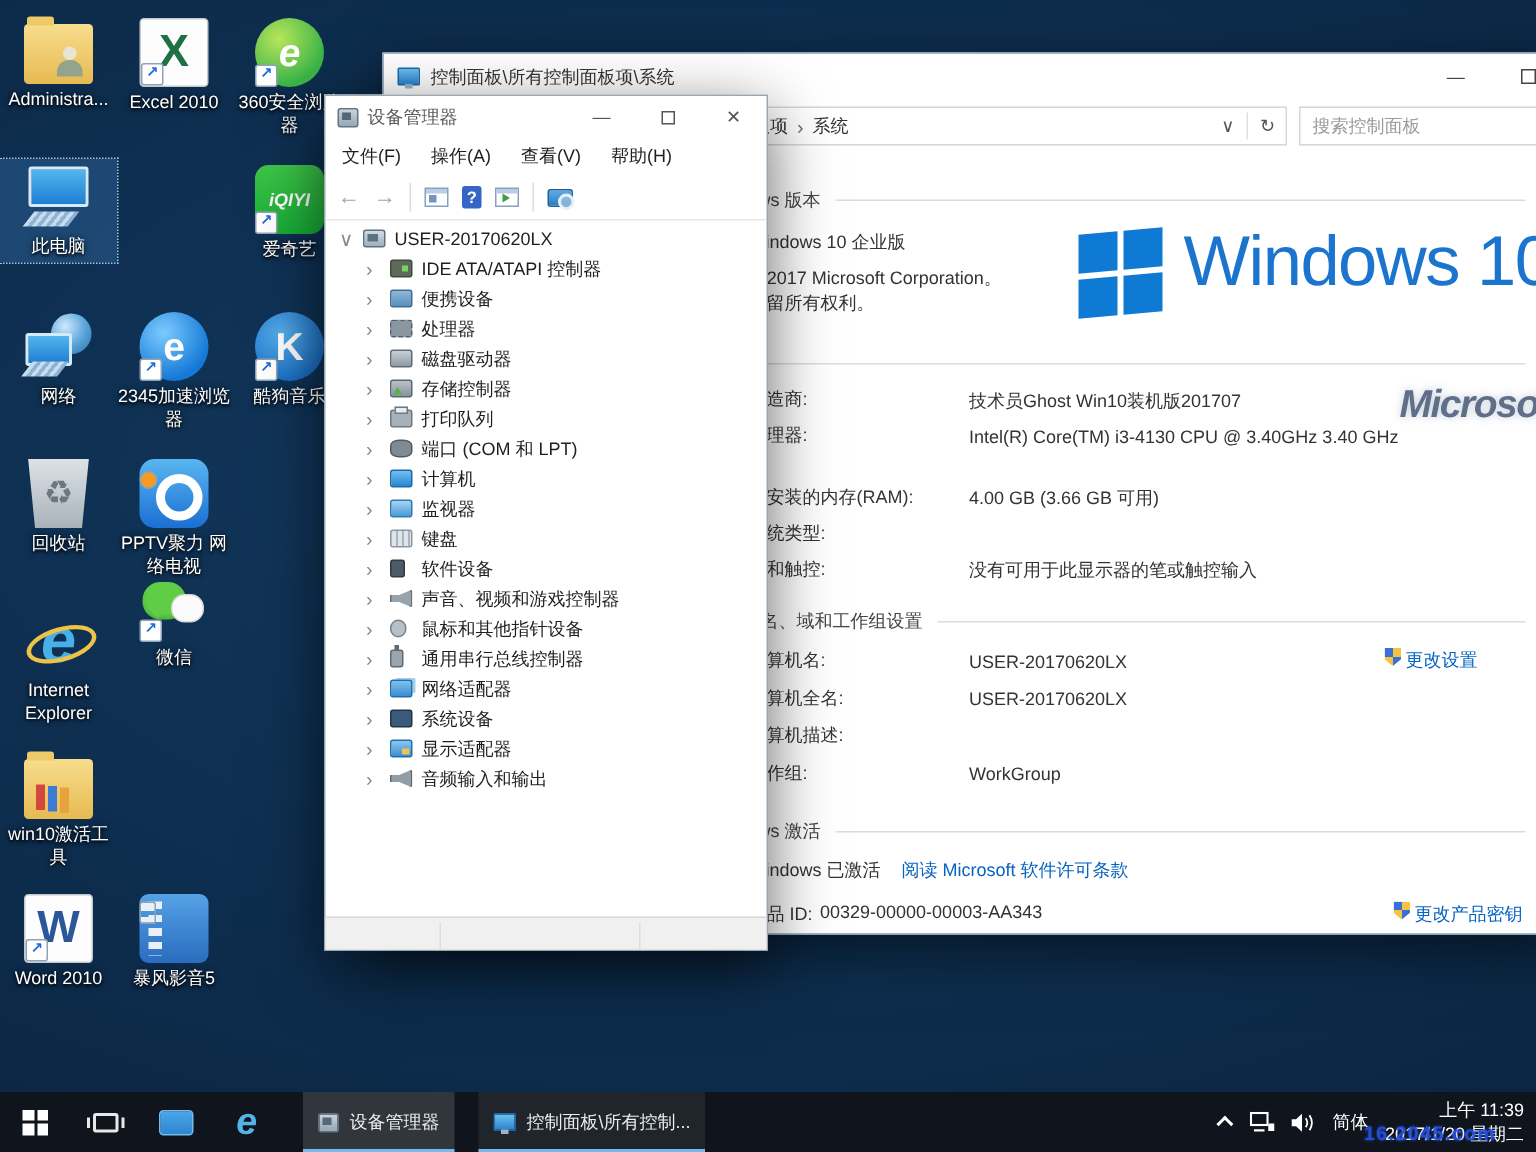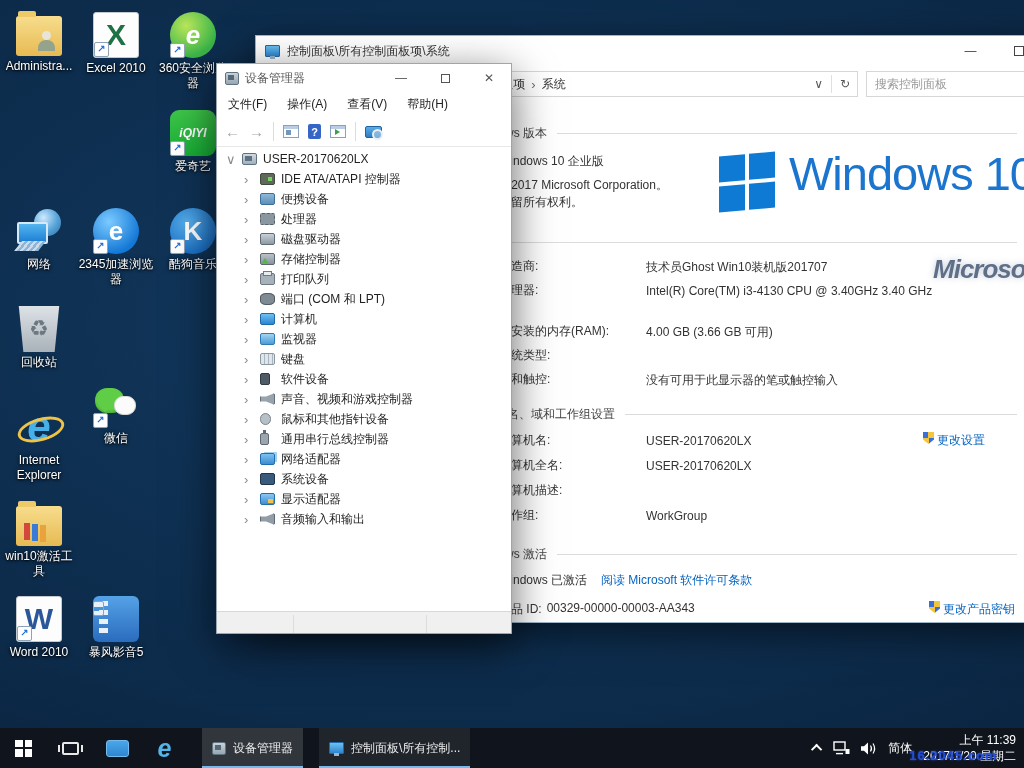--- a/index.html
+++ b/index.html
@@ -205,20 +205,27 @@
       </div>
       <div class="lbl">Excel 2010</div>
     </div>
   <div class="dicon" style="left:154px;top:10px">
       <div class="art a-360 sc">
         <span class="g">e</span>
       </div>
       <div class="lbl">360安全浏览器</div>
     </div>
 
+  <div class="dicon sel" style="left:0;top:106px">
+      <div class="art">
+        <span class="scr"></span>
+        <span class="kbd"></span>
+      </div>
+      <div class="lbl">此电脑</div>
+    </div>
   <div class="dicon" style="left:154px;top:108px">
       <div class="art a-iqiyi sc">
         <span class="g">iQIYI</span>
       </div>
       <div class="lbl">爱奇艺</div>
     </div>
 
   <div class="dicon" style="left:0;top:206px">
       <div class="art">
         <span class="gl"></span>
@@ -238,20 +245,24 @@
         <span class="g">K</span>
       </div>
       <div class="lbl">酷狗音乐</div>
     </div>
 
   <div class="dicon" style="left:0;top:304px">
       <div class="art a-recycle">
         <span class="g">♻</span>
       </div>
       <div class="lbl">回收站</div>
+    </div>
+  <div class="dicon" style="left:77px;top:304px">
+      <div class="art a-pptv sc"></div>
+      <div class="lbl">PPTV聚力 网络电视</div>
     </div>
 
   <div class="dicon" style="left:0;top:402px">
       <div class="art a-ie">
         <span class="g">e</span>
       </div>
       <div class="lbl">Internet Explorer</div>
     </div>
   <div class="dicon" style="left:77px;top:380px">
       <div class="art sc">

